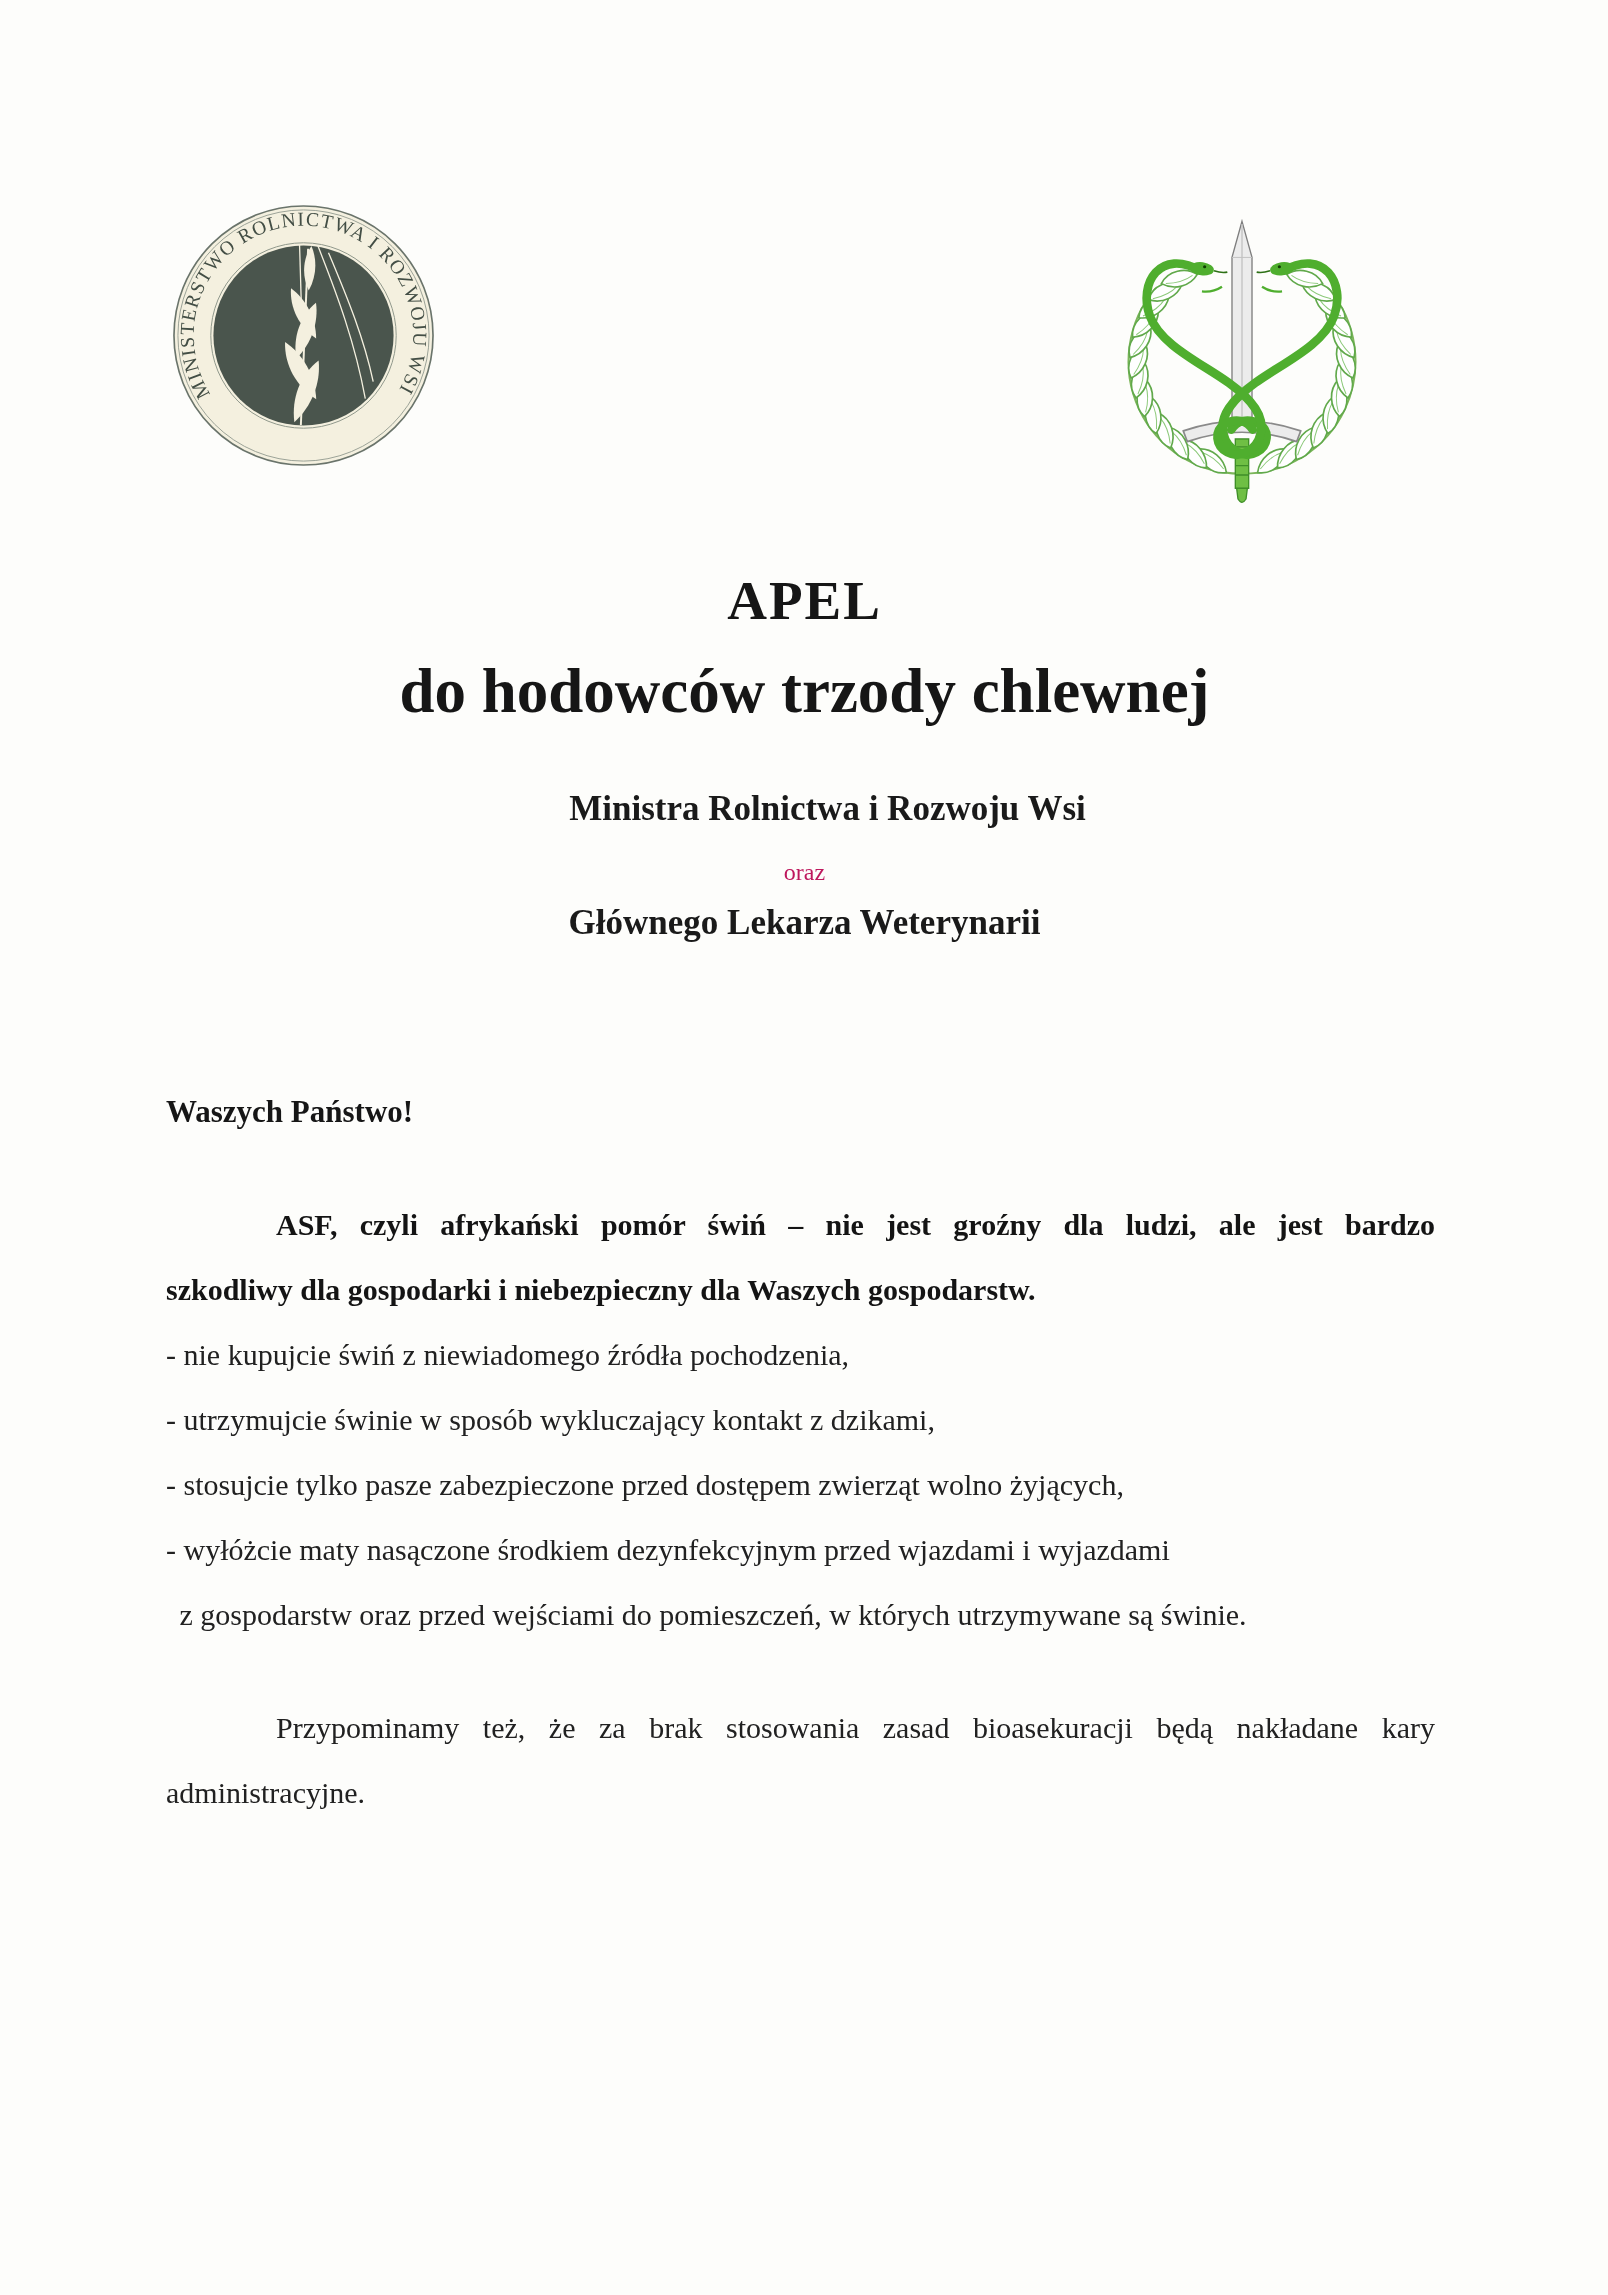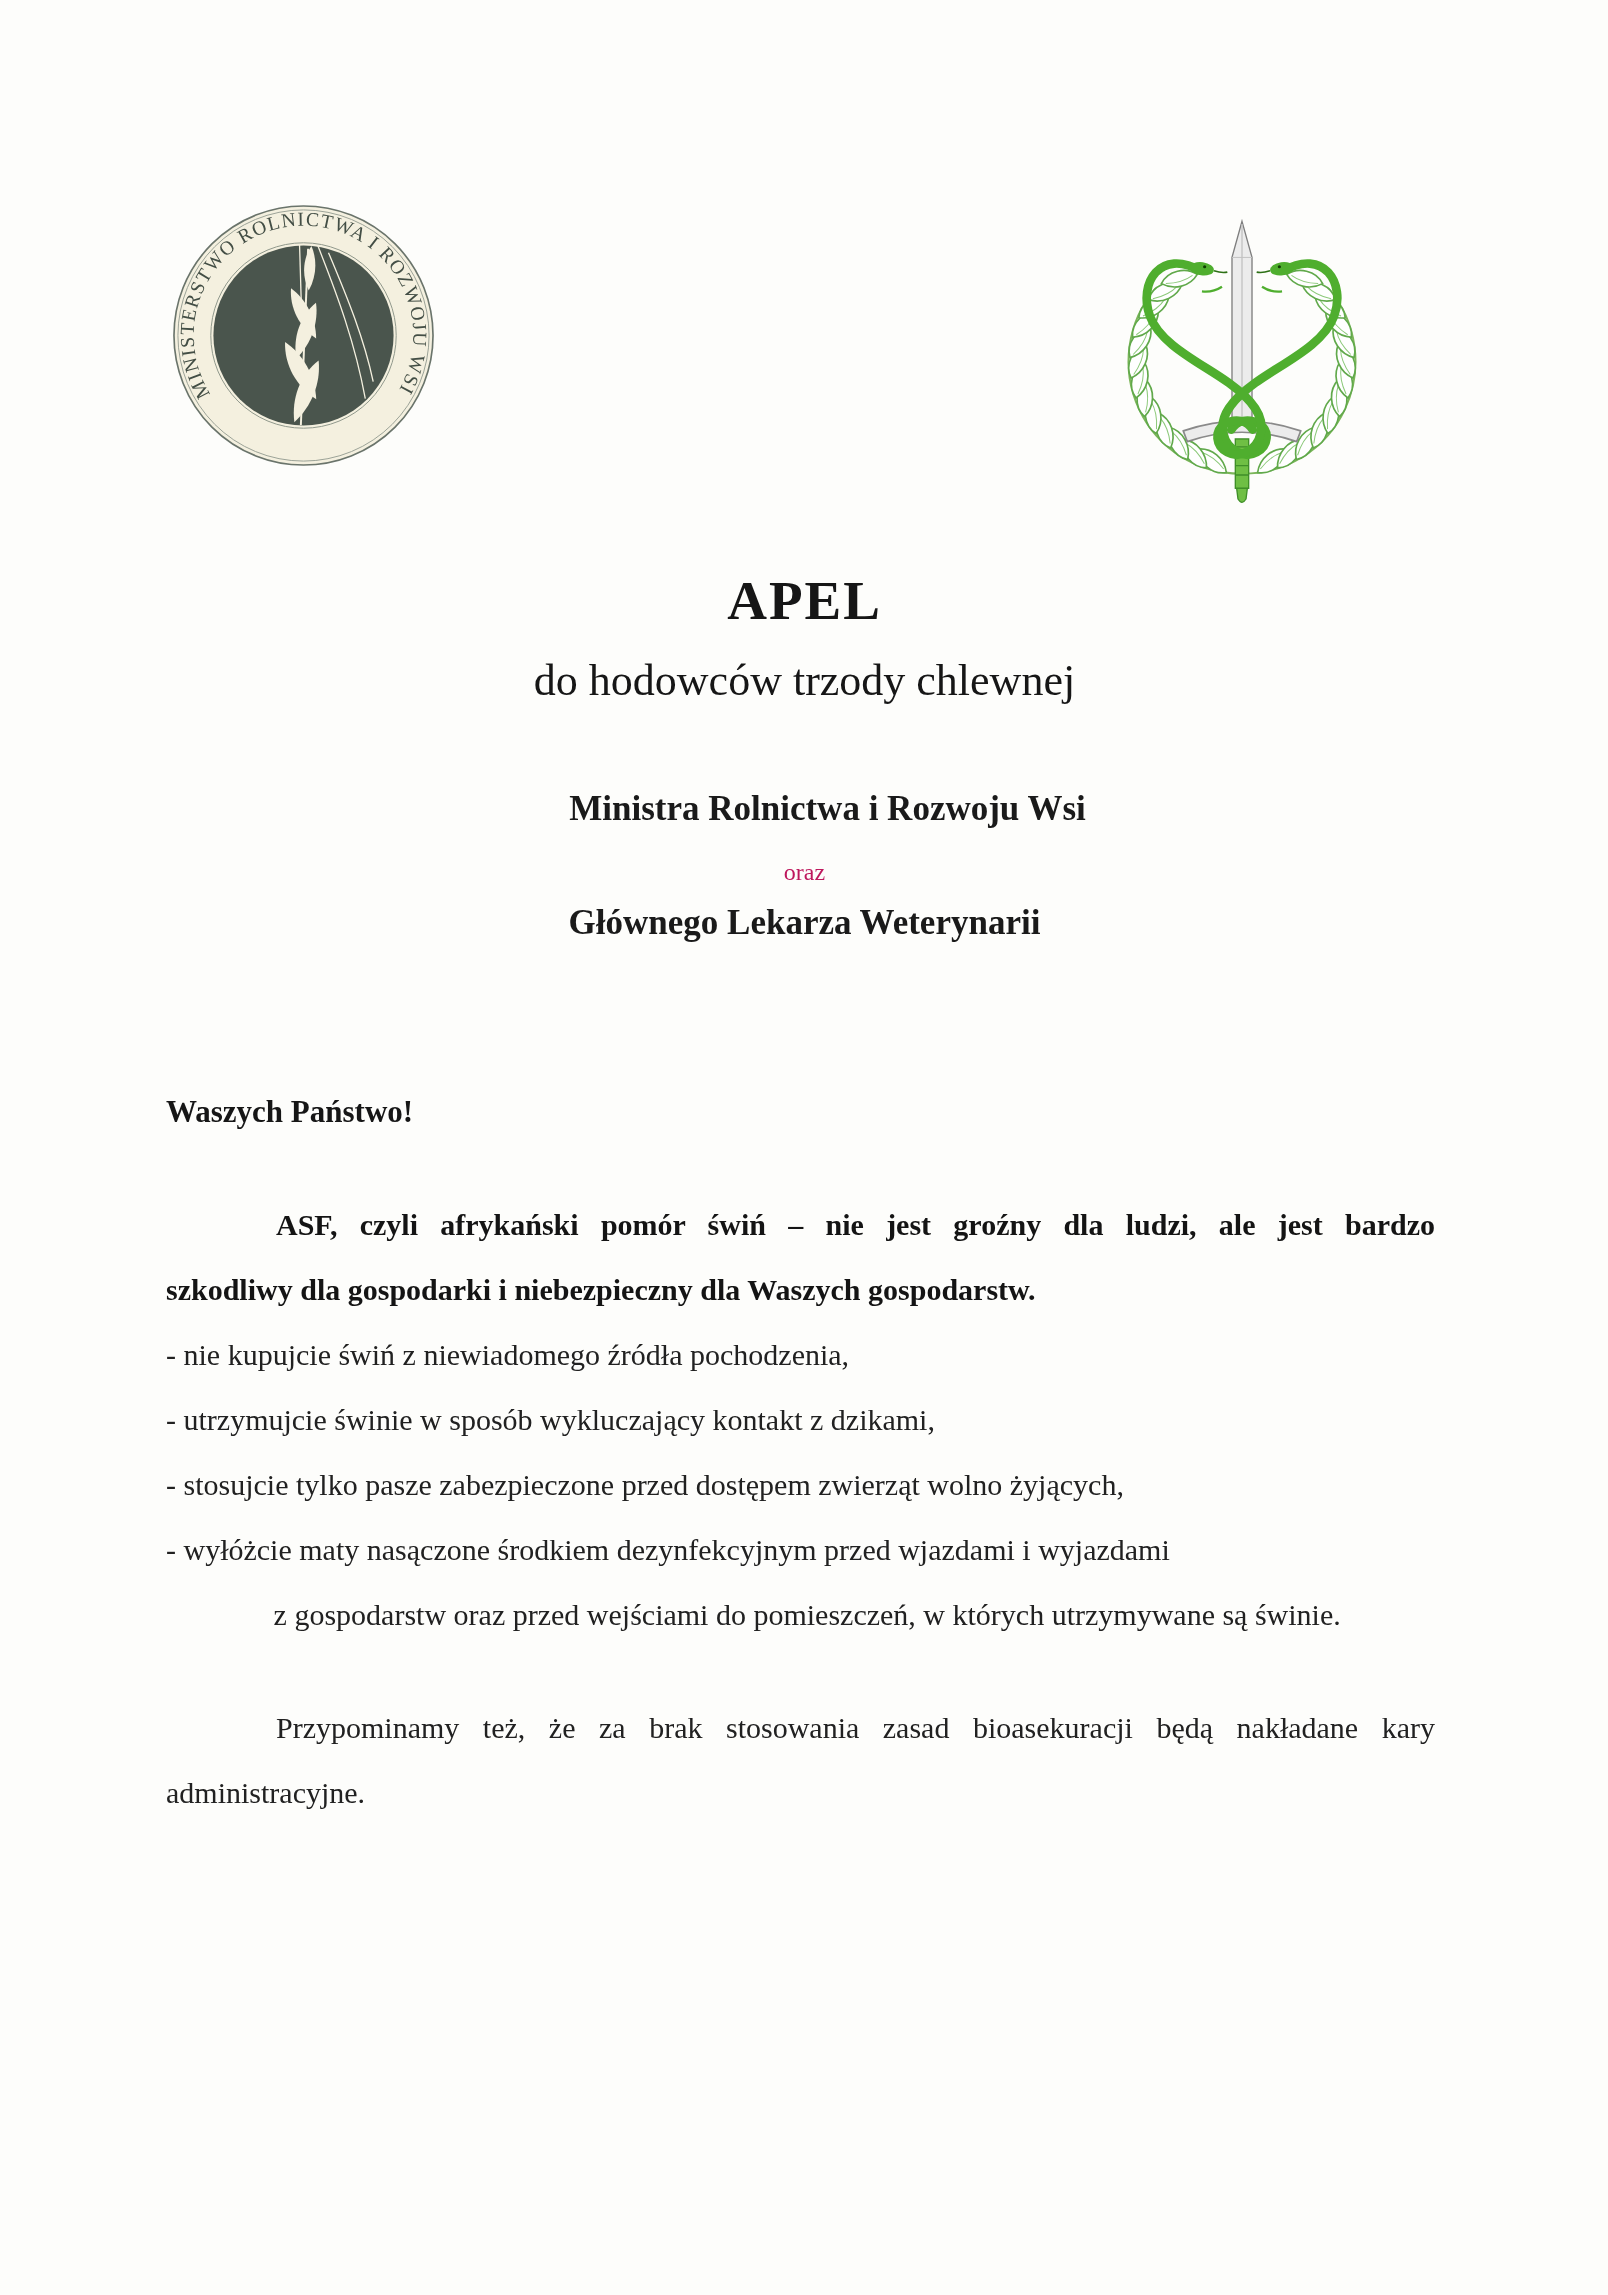--- a/index.html
+++ b/index.html
@@ -10,35 +10,35 @@
     font-family:"Liberation Serif","DejaVu Serif",serif;
     color:#1e1e1e;
     overflow:hidden;
   }
   .logo{position:absolute;}
   #seal-box{left:172px;top:204px;width:263px;height:263px;}
   #vet-box{left:1107px;top:200px;width:270px;height:315px;}
 
   .centerline{position:absolute;left:0;right:0;text-align:center;white-space:nowrap;}
   .title1{top:569px;font-size:55px;font-weight:bold;letter-spacing:2px;color:#161616;}
-  .title2{top:655px;font-size:44px;font-weight:normal;color:#161616;}
+  .title2{top:655px;font-size:63px;font-weight:bold;color:#161616;}
   .sub1{top:789px;font-size:35px;font-weight:bold;color:#1a1a1a;padding-left:46px;}
   .sub2{top:859px;font-size:24px;font-weight:normal;color:#be185d;}
   .sub3{top:903px;font-size:35px;font-weight:bold;color:#1a1a1a;}
 
   .content{
     position:absolute;left:166px;top:1079px;width:1269px;
     font-size:30px;line-height:65px;color:#212121;
   }
   .salutation{font-weight:bold;font-size:31px;color:#161616;}
   .para{margin:48px 0 0 0;}
   .bold{font-weight:bold;color:#141414;}
   .fl{text-indent:110px;}
   .jline{text-align:justify;text-align-last:justify;}
-  .cont{padding-left:13.4px;text-align:center;}
+  .cont{padding-left:13.4px;}
   .bullets{margin:0;}
 </style>
 </head>
 <body>
 
 <div class="page">
 
   <div class="logo" id="seal-box">
     <svg viewBox="0 0 400 400" width="263" height="263">
       <circle cx="200" cy="200" r="197" fill="#f4f0df" stroke="#6a746b" stroke-width="2.5"></circle>

